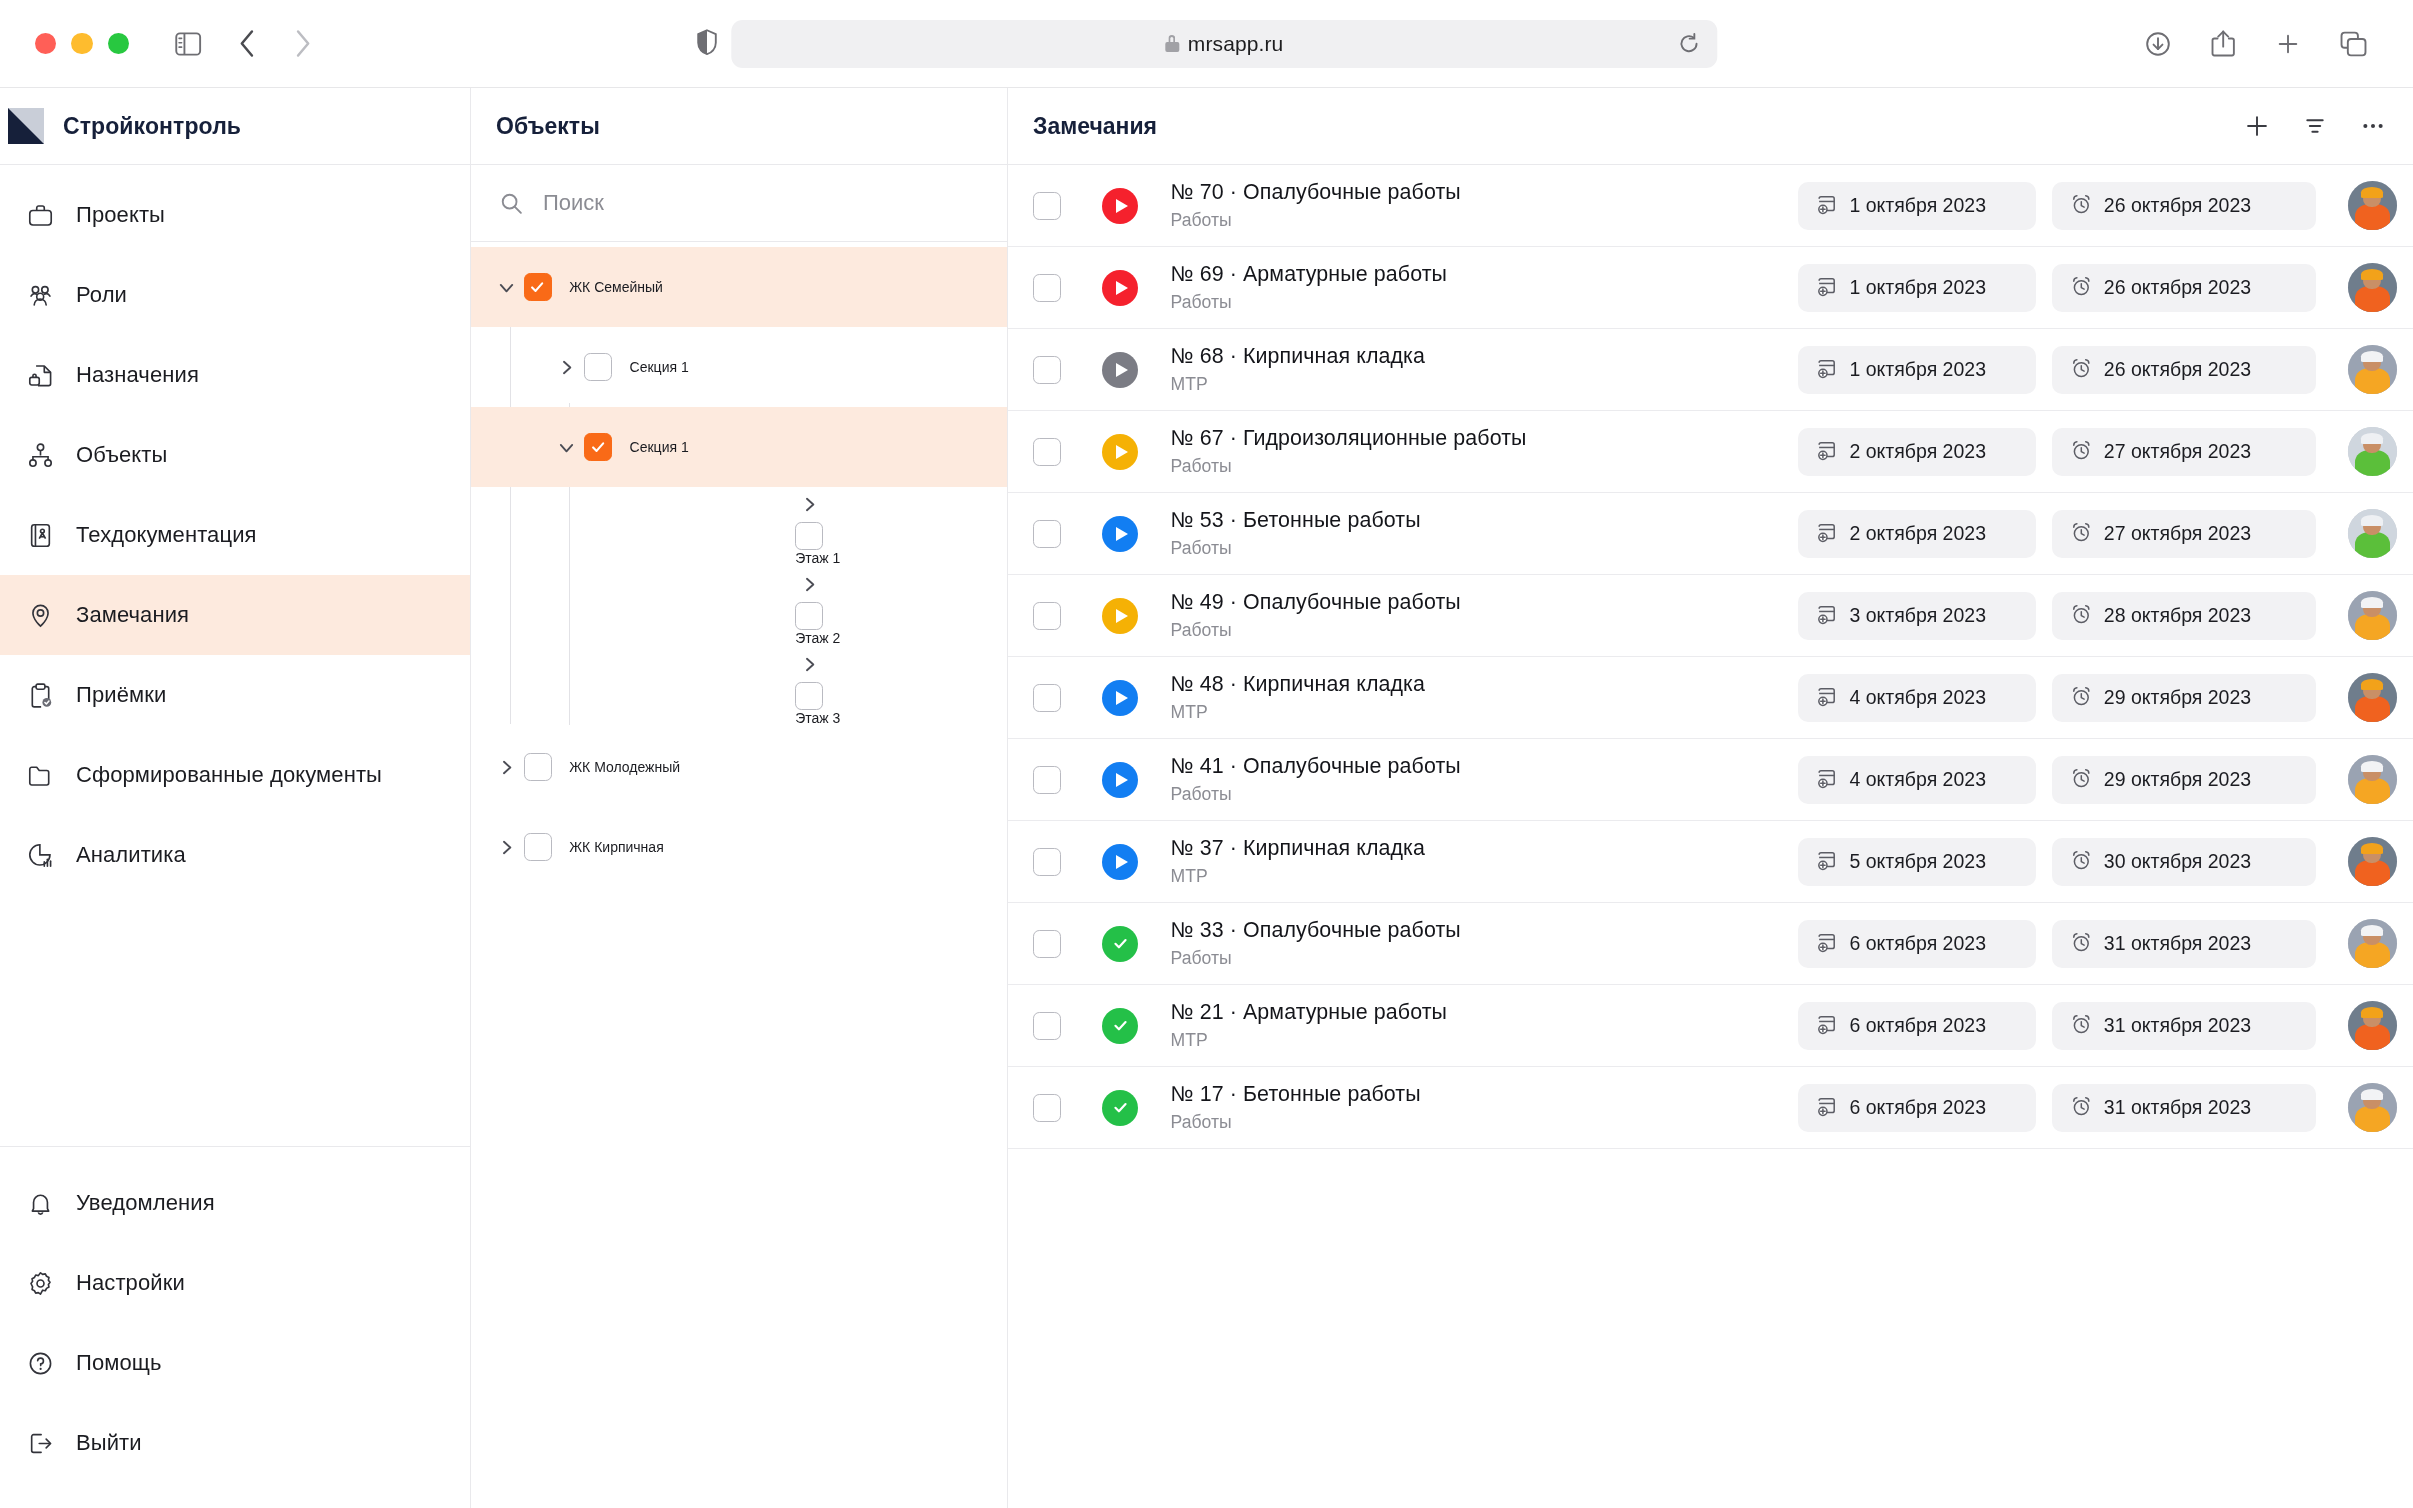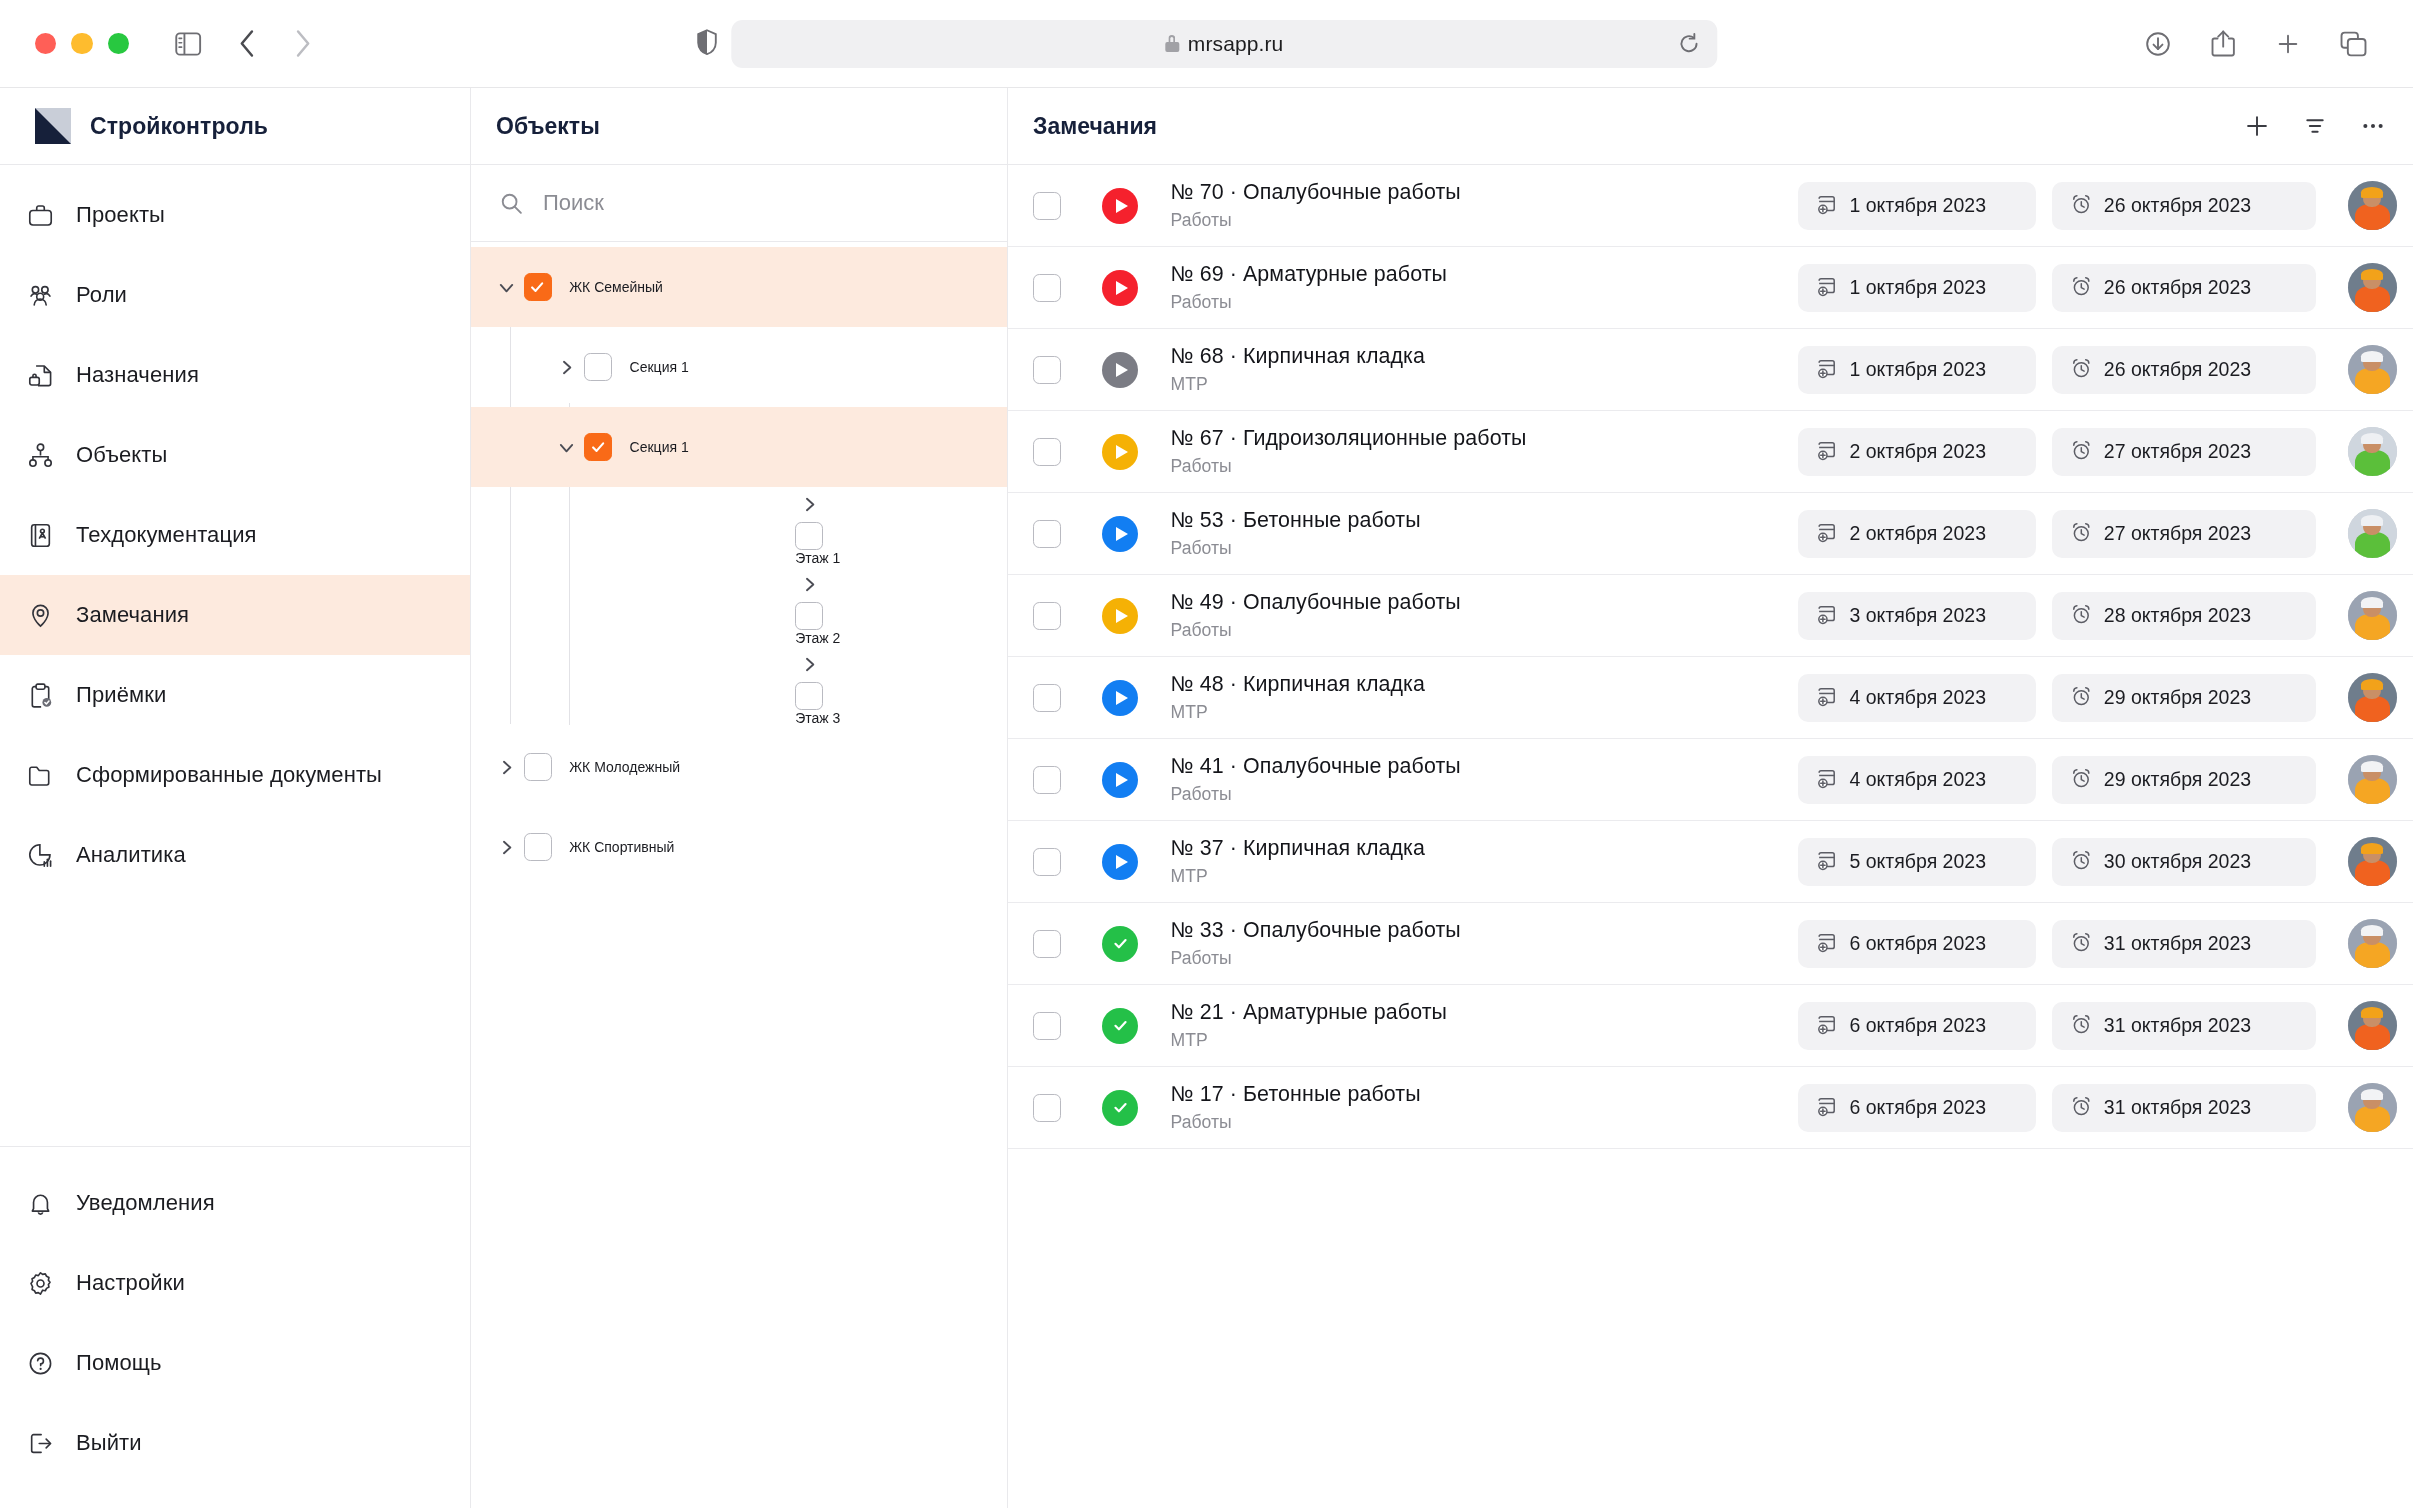--- a/index.html
+++ b/index.html
@@ -62,21 +62,21 @@
   
   .sidebar {
     width: 471px; flex: 0 0 471px;
     background: #ffffff;
     border-right: 1.3px solid #e9e9ec;
     display: flex; flex-direction: column;
   }
   .brand {
     height: 77px; flex: 0 0 77px;
     display: flex; align-items: center; gap: 19px;
-    padding-left: 35px;
+    padding-left: 8px;
     border-bottom: 1.3px solid #e9e9ec;
   }
   .logo { width: 36px; height: 36px; position: relative; overflow: hidden; flex: 0 0 36px; }
   .logo-dark { position: absolute; inset: 0; background: #16203a; }
   .logo-tri { position: absolute; top: 0; right: 0; width: 0; height: 0;
     border-top: 36px solid #c9ced8; border-left: 36px solid transparent; }
   .brand-name { font-size: 23px; font-weight: 700; color: #16203a; letter-spacing: 0.1px; }
 
   .nav { padding-top: 10px; flex: 1; overflow: hidden; }
   .nav-bottom { padding-bottom: 25px; border-top: 1.3px solid #e9e9ec; padding-top: 16.3px; }
@@ -530,21 +530,21 @@
           <span class="tree-label">ЖК Молодежный</span>
         </div>
 
         <div class="tree-row lvl1">
           <span class="twisty">
             <svg width="19" height="19" viewBox="0 0 30 30" fill="none" stroke="#4c4d55" stroke-width="3" stroke-linecap="round" stroke-linejoin="round">
                 <polyline points="11,6 21,15 11,24"></polyline>
               </svg>
           </span>
           <span class="cbx"></span>
-          <span class="tree-label">ЖК Спортивный</span>
+          <span class="tree-label">ЖК Кирпичная</span>
         </div>
       </div>
     </div>
 
     <div class="remarks">
       <div class="remarks-head">
         <span class="remarks-title">Замечания</span>
         <div class="head-actions">
           <span class="head-btn">
             <svg width="28" height="28" viewBox="0 0 44 44" fill="none" stroke="#3a3b42" stroke-width="3" stroke-linecap="round">

